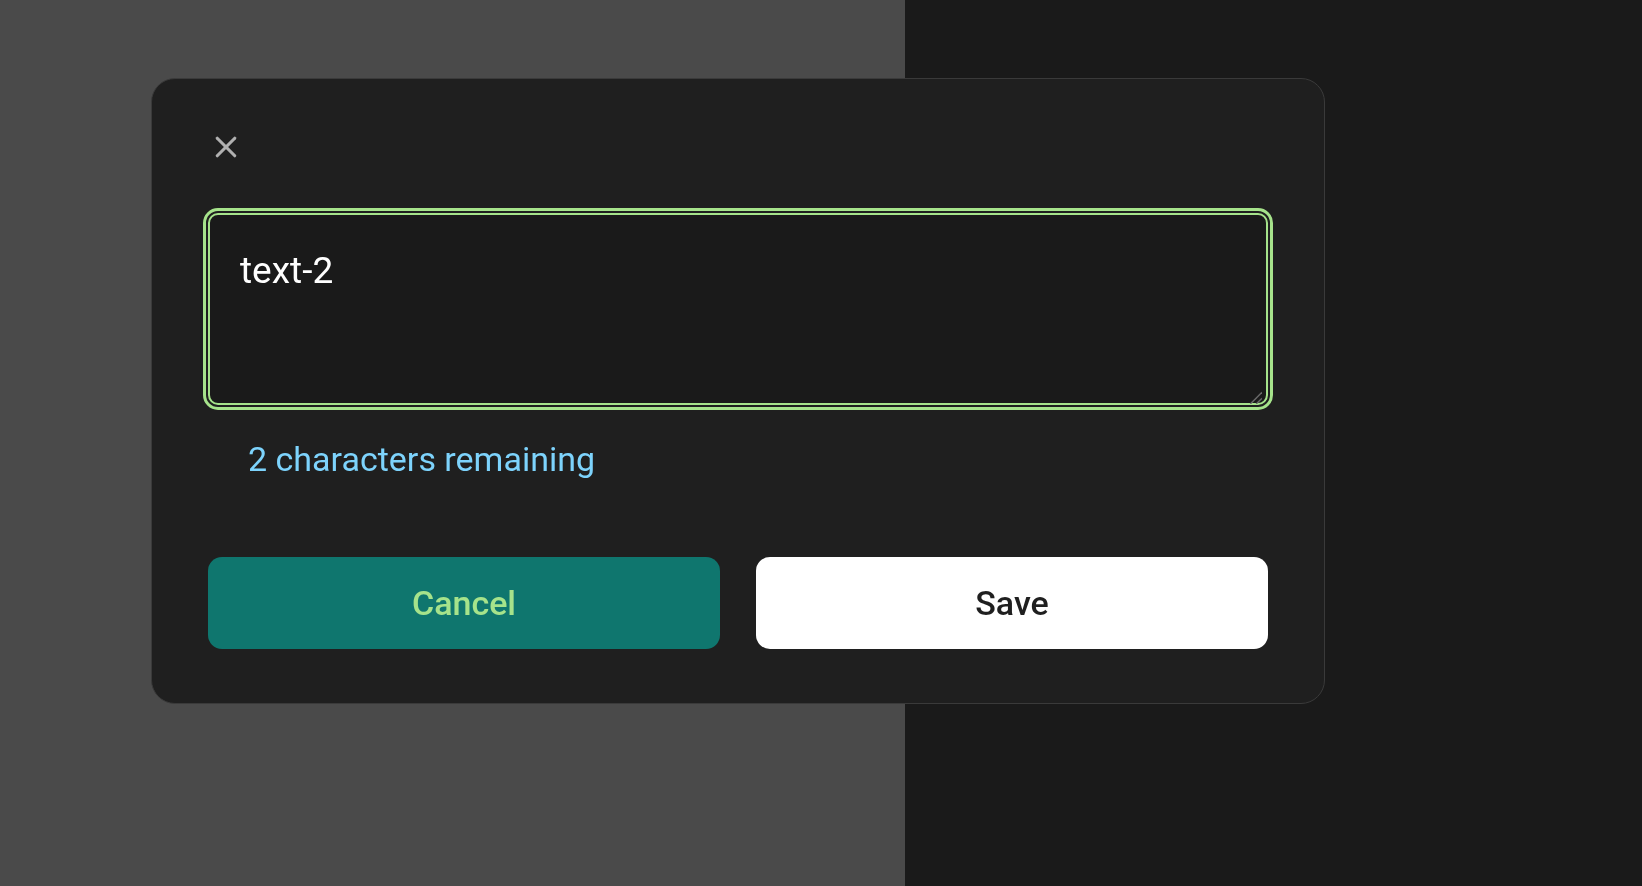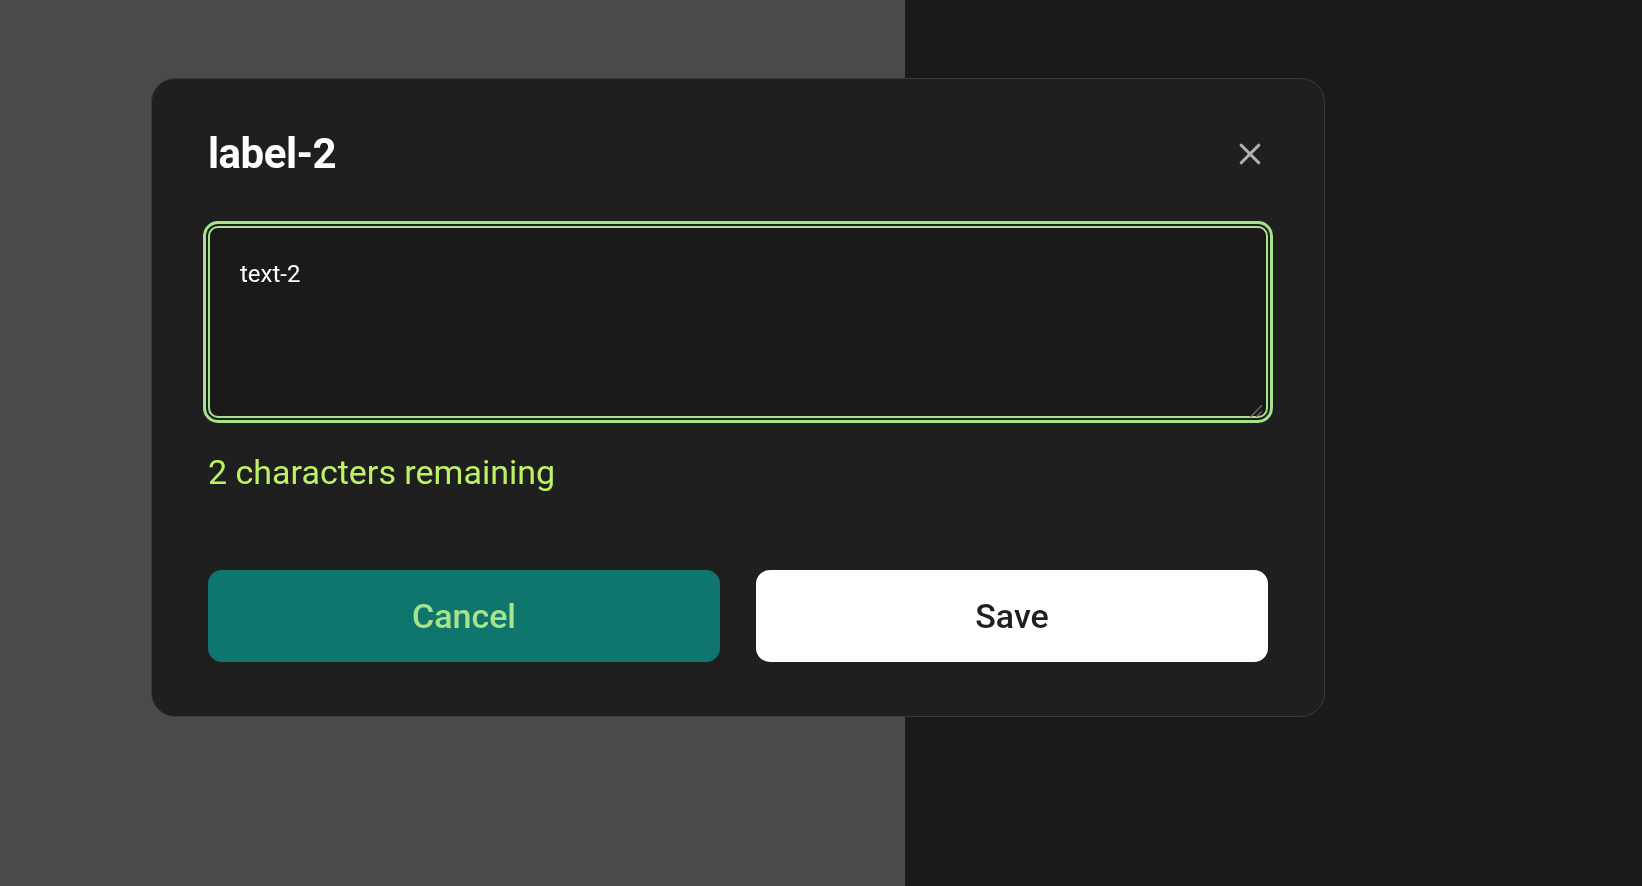--- a/index.html
+++ b/index.html
@@ -87,21 +87,21 @@
 
     .textarea {
       width: 100%;
       height: 192px;
       background: #1a1a1a;
       border: 2px solid #a6e38b;
       border-radius: 10px;
       outline: 3px solid #a6e38b;
       outline-offset: 2px;
       color: #ffffff;
-      font-size: 24px;
+      font-size: 37px;
       font-family: inherit;
       padding: 30px 30px;
       resize: none;
       line-height: 1.4;
     }
 
     .resize-handle {
       position: absolute;
       bottom: 6px;
       right: 6px;
@@ -109,24 +109,25 @@
       height: 14px;
       pointer-events: none;
     }
 
     .resize-handle svg {
       width: 100%;
       height: 100%;
     }
 
     .char-counter {
-      color: #bef264;
+      color: #7dd3fc;
       font-size: 34px;
       font-weight: 400;
       margin-bottom: 78px;
+      margin-left: 40px;
     }
 
     .button-row {
       display: flex;
       gap: 36px;
     }
 
     .btn {
       flex: 1;
       height: 92px;
@@ -151,21 +152,20 @@
 </head>
 <body>
 
 <div class="background">
   <div class="bg-left"></div>
   <div class="bg-right"></div>
 </div>
 
 <div class="modal">
   <div class="modal-header">
-    <h2 class="modal-title">label-2</h2>
     <button class="close-button">
       <svg viewBox="0 0 24 24" fill="none" stroke="currentColor" stroke-width="2.5" stroke-linecap="round">
         <line x1="5" y1="5" x2="19" y2="19"></line>
         <line x1="19" y1="5" x2="5" y2="19"></line>
       </svg>
     </button>
   </div>
 
   <div class="textarea-wrapper">
     <textarea class="textarea" style="">text-2</textarea>

